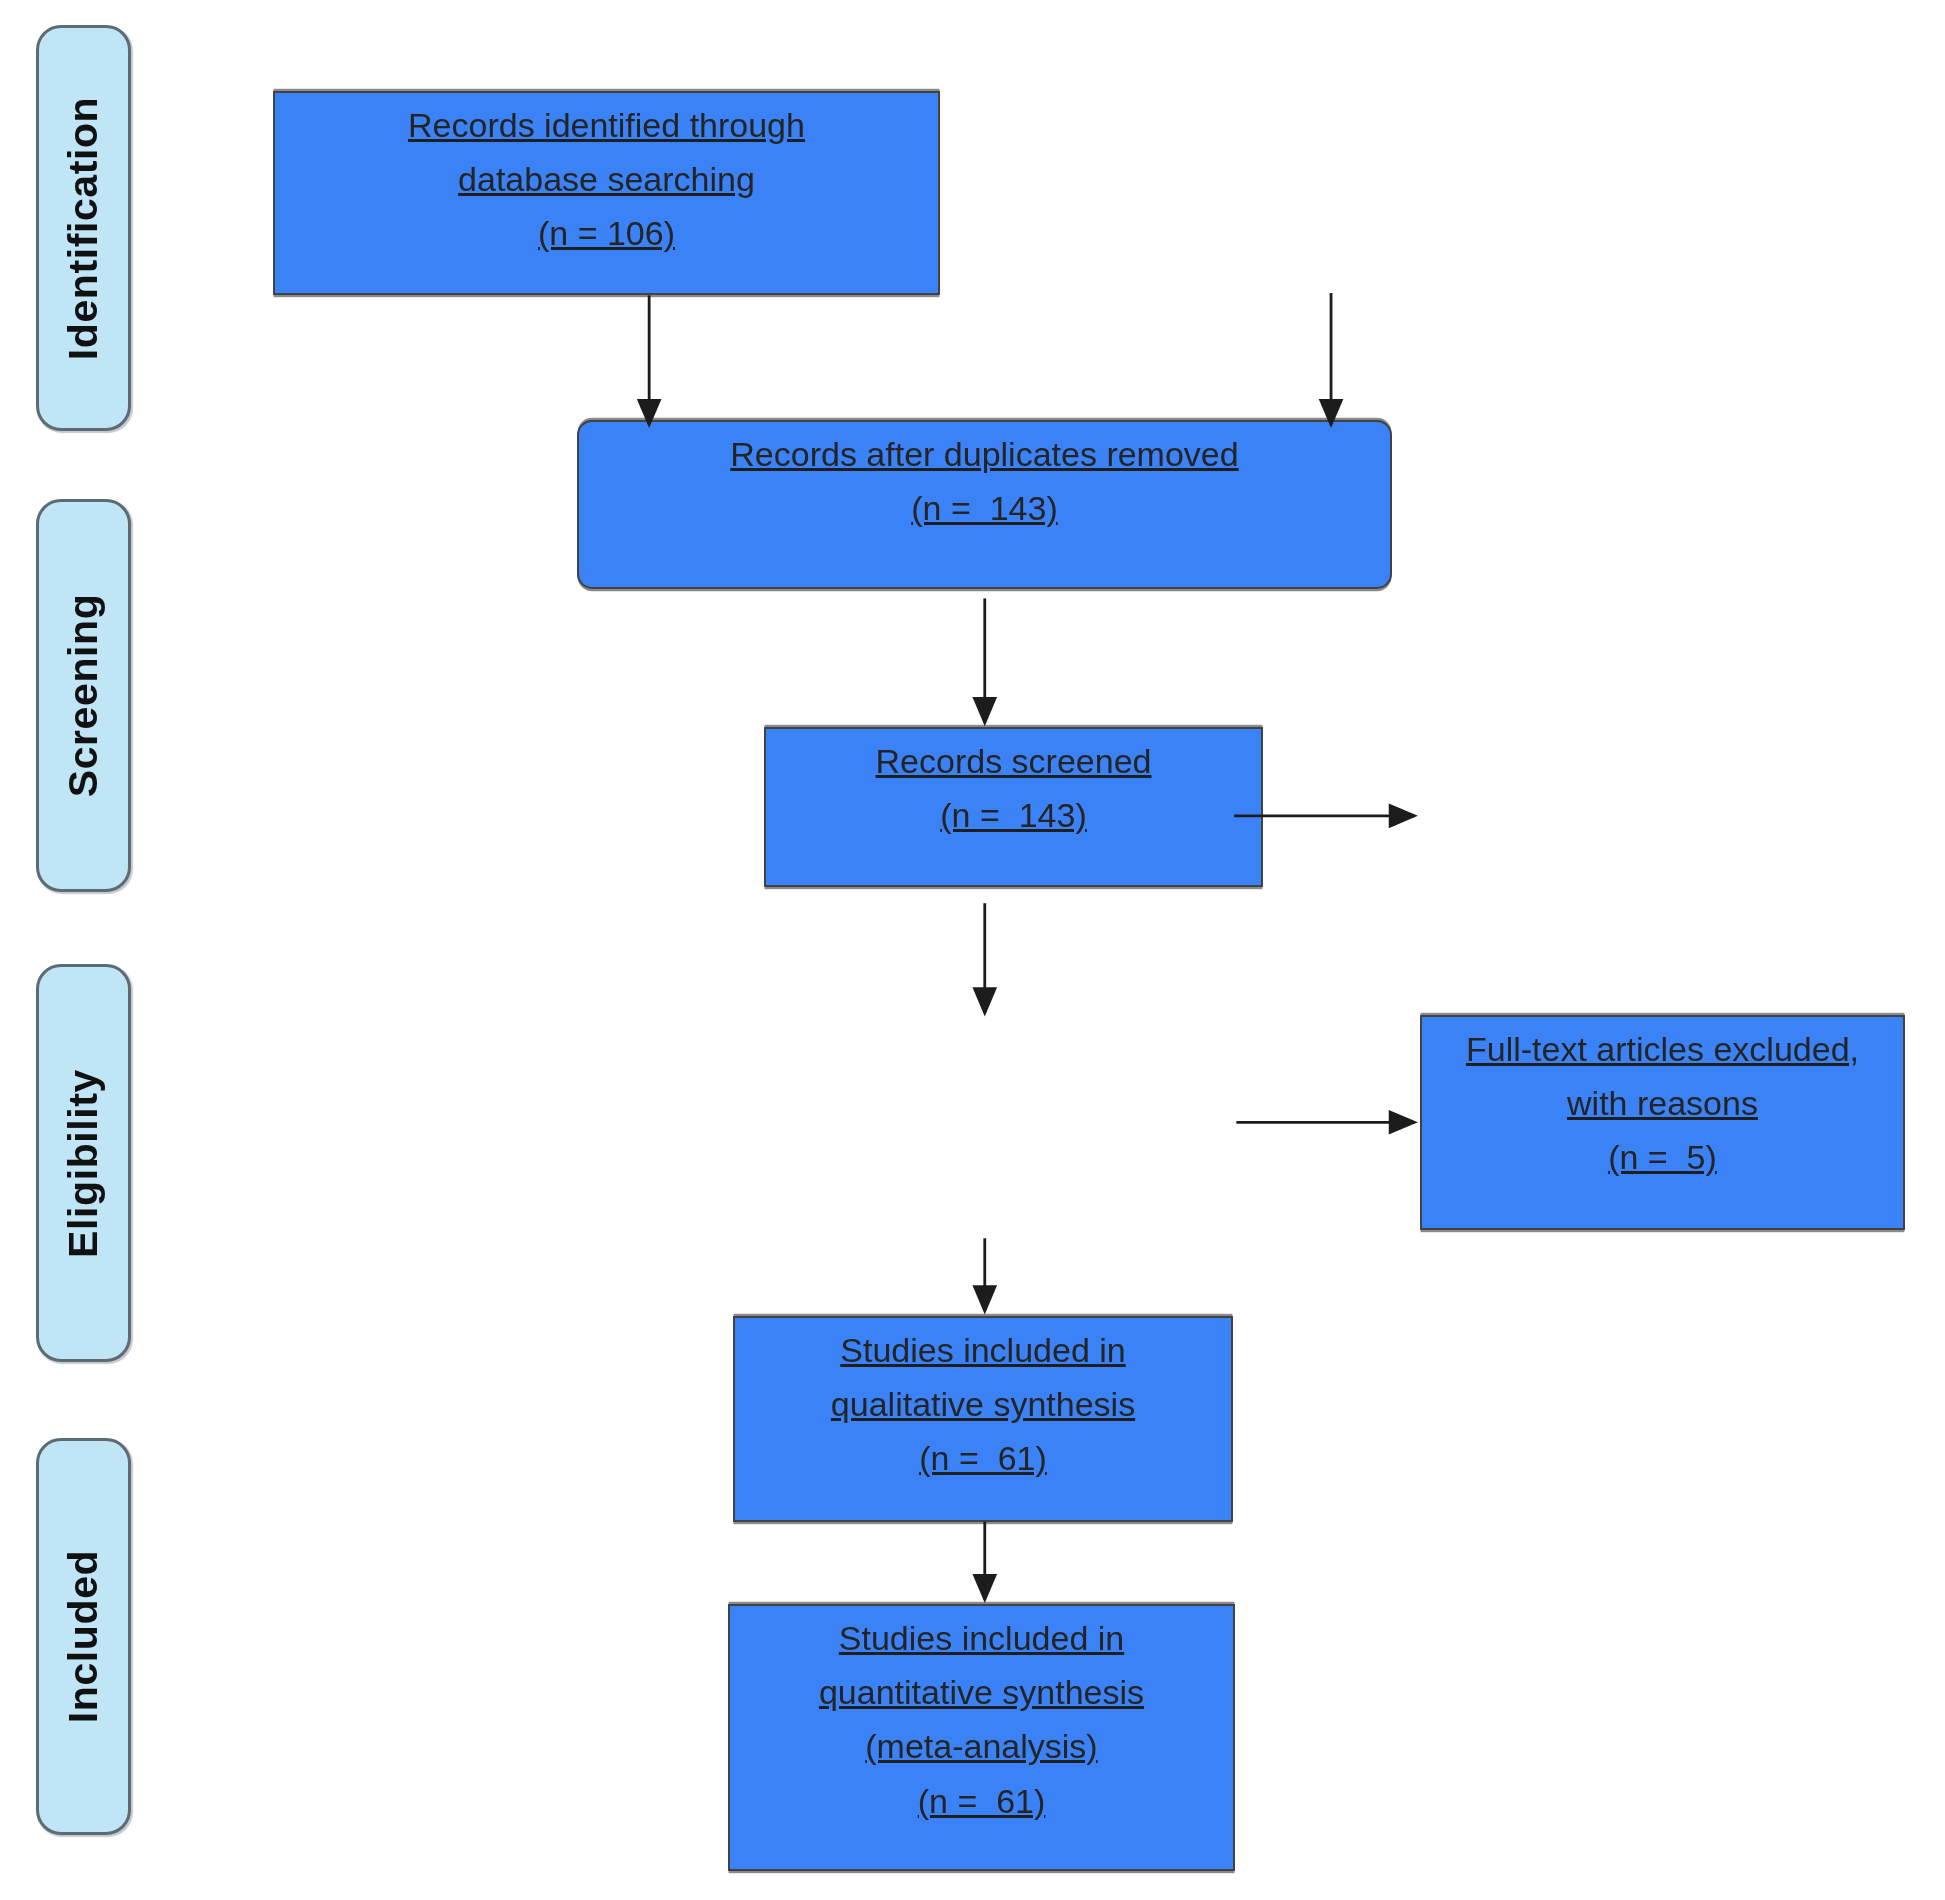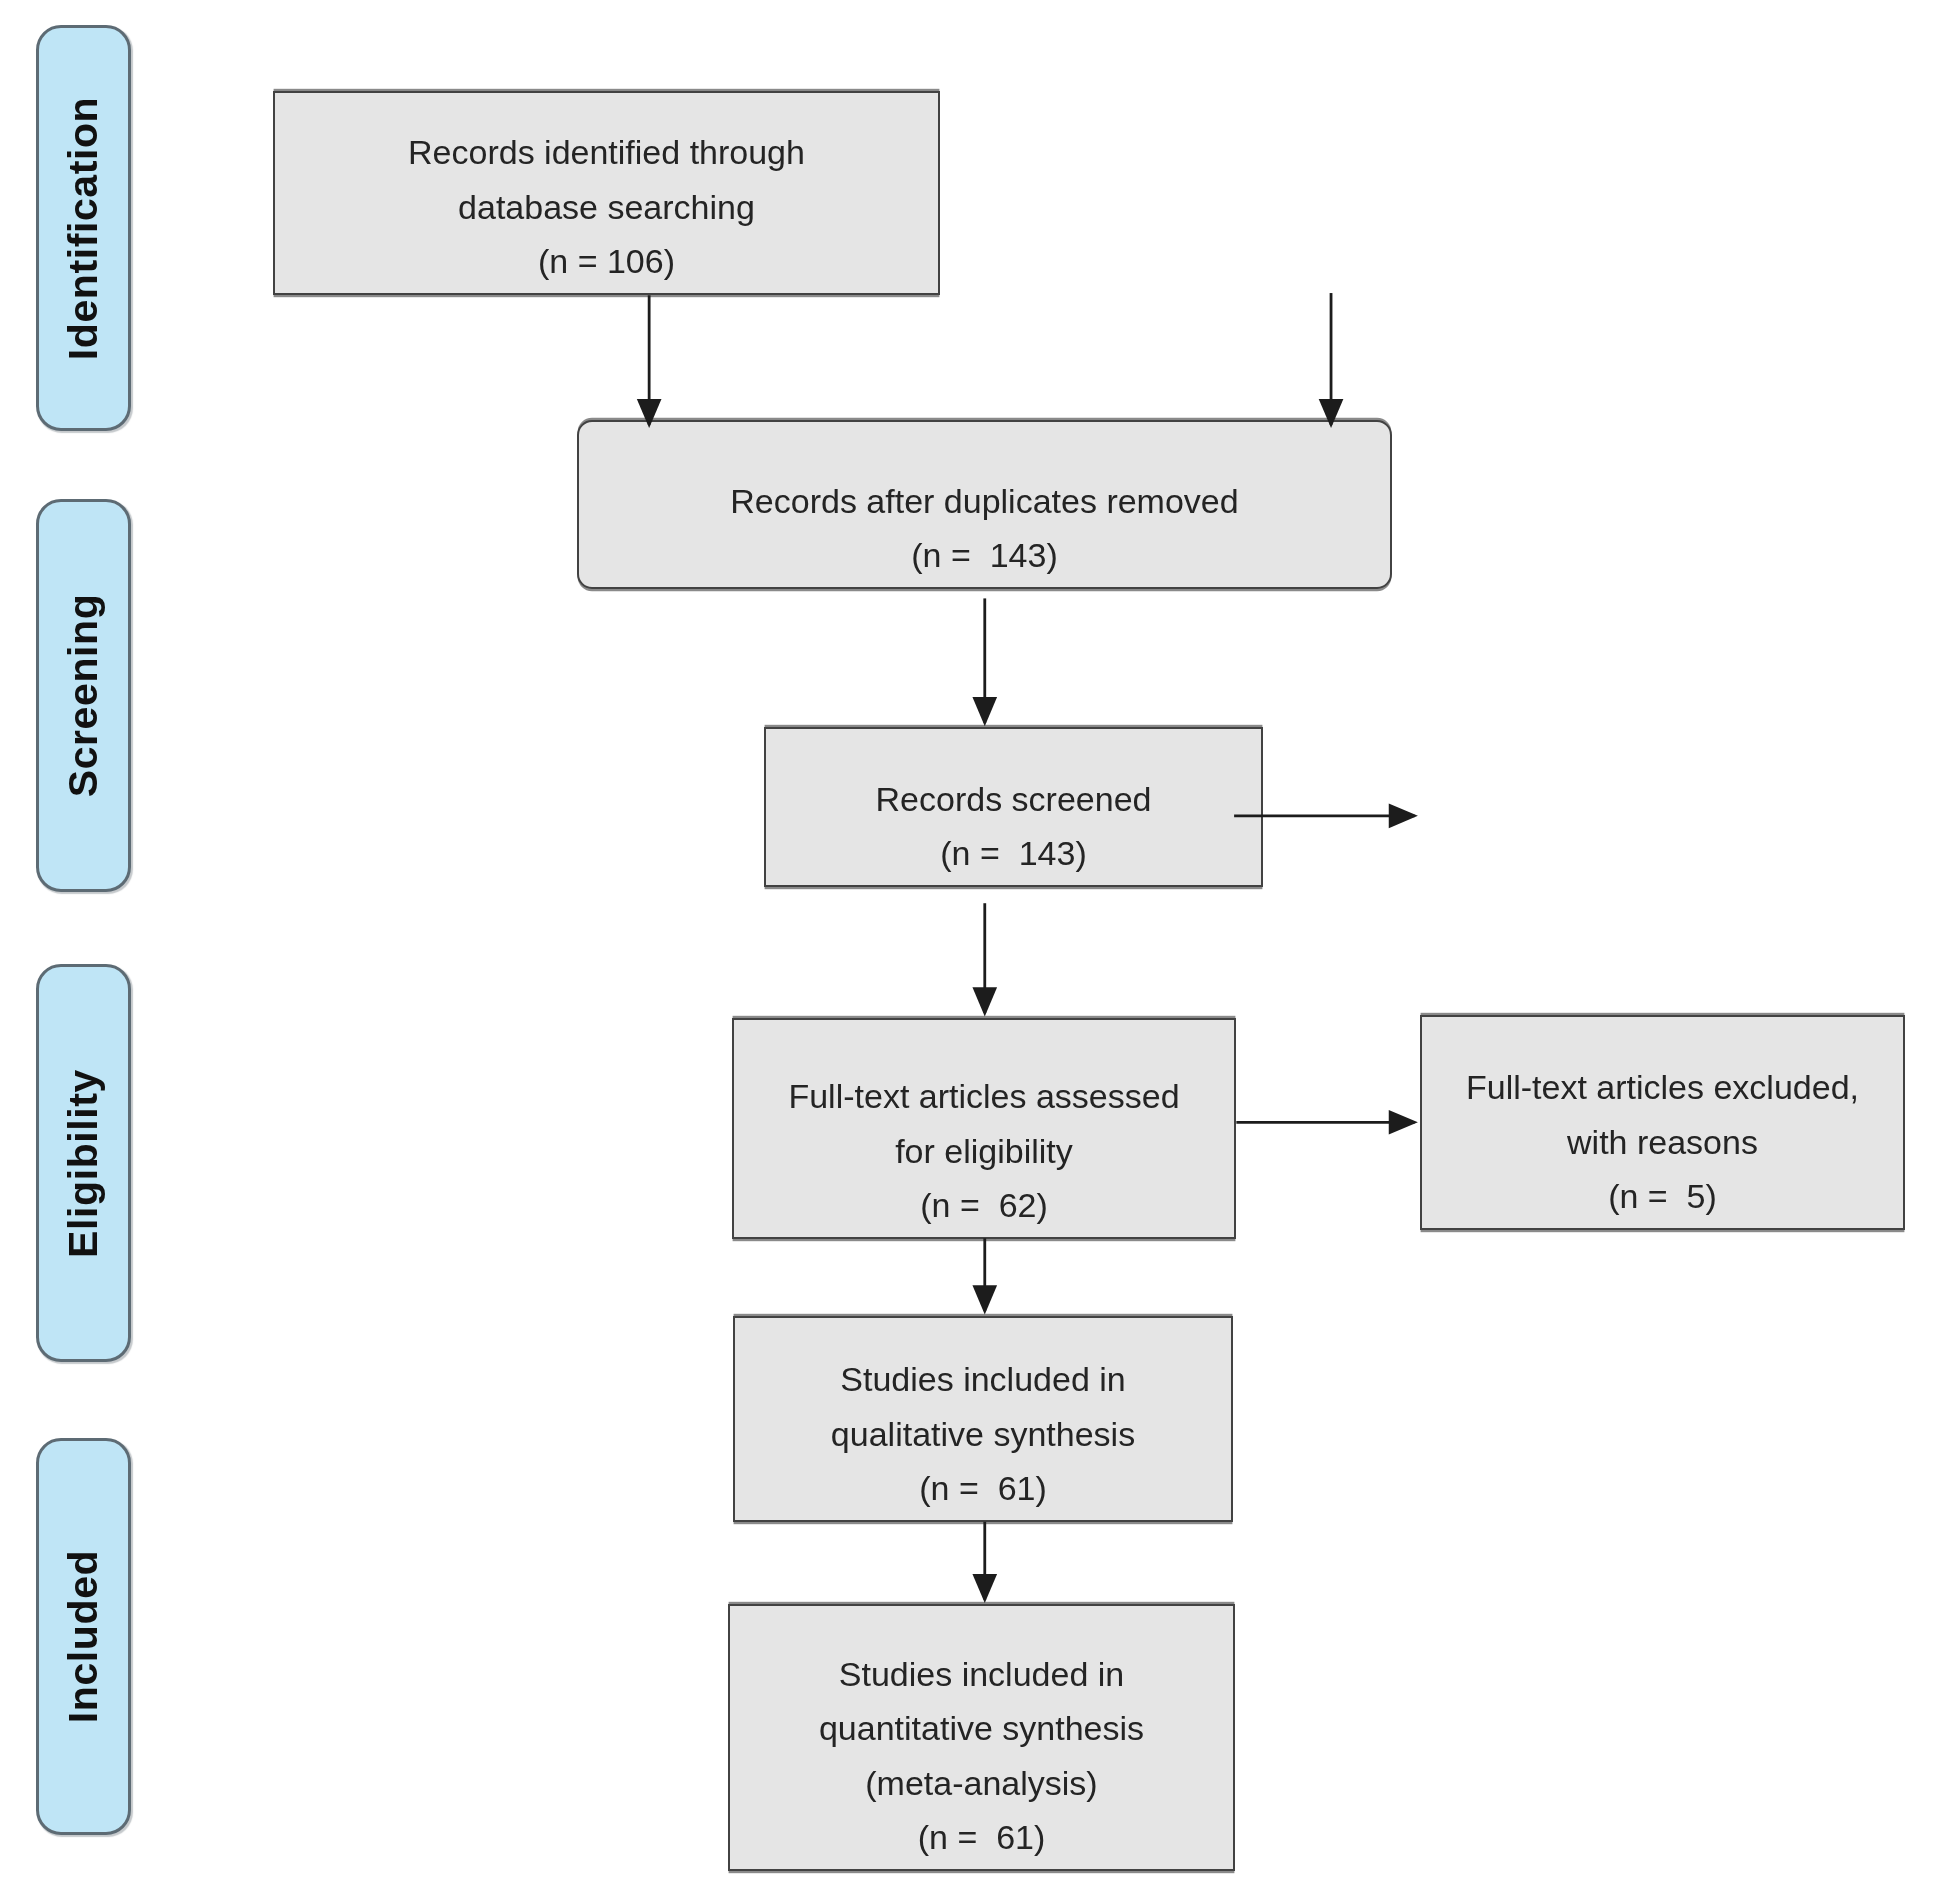--- a/index.html
+++ b/index.html
@@ -40,29 +40,30 @@
     letter-spacing: 0.6px;
   }
   #phase-identification { top: 25px;   height: 406px; }
   #phase-screening      { top: 499px;  height: 393px; }
   #phase-eligibility    { top: 964px; height: 398px; }
   #phase-included       { top: 1438px; height: 397px; }
 
   
   .node {
     position: absolute;
-    background: #e5e5e5;
+    background: #3b82f6;
     border: 2.8px solid #424242;
     box-shadow: 0 -2.8px 0 -0.6px #8a8a8a, 0 2.8px 0 -0.6px #8a8a8a;
     display: flex;
-    align-items: flex-end;
+    align-items: flex-start;
     justify-content: center;
     text-align: center;
     box-sizing: border-box;
     padding: 4.5px 7.8px;
+    text-decoration: underline;
   }
   .node .ntext {
     white-space: pre-wrap;
     font-size: 34px;
     line-height: 1.6;
     color: #242424;
   }
 
   #box-identified         { left: 273px;  top: 91px;  width: 667px; height: 204px; }
   #box-additional         { left: 1031px; top: 91px;  width: 664px; height: 202px; }
@@ -110,25 +111,20 @@
 (n = 106)</span>
   </div>
   <div class="node" id="box-deduplicated">
     <span class="ntext">Records after duplicates removed
 (n =  143)</span>
   </div>
   <div class="node" id="box-screened">
     <span class="ntext">Records screened
 (n =  143)</span>
   </div>
-  <div class="node" id="box-fulltext-assessed">
-    <span class="ntext">Full-text articles assessed
-for eligibility
-(n =  62)</span>
-  </div>
   <div class="node" id="box-fulltext-excluded">
     <span class="ntext">Full-text articles excluded,
 with reasons
 (n =  5)</span>
   </div>
   <div class="node" id="box-qualitative">
     <span class="ntext">Studies included in
 qualitative synthesis
 (n =  61)</span>
   </div>

